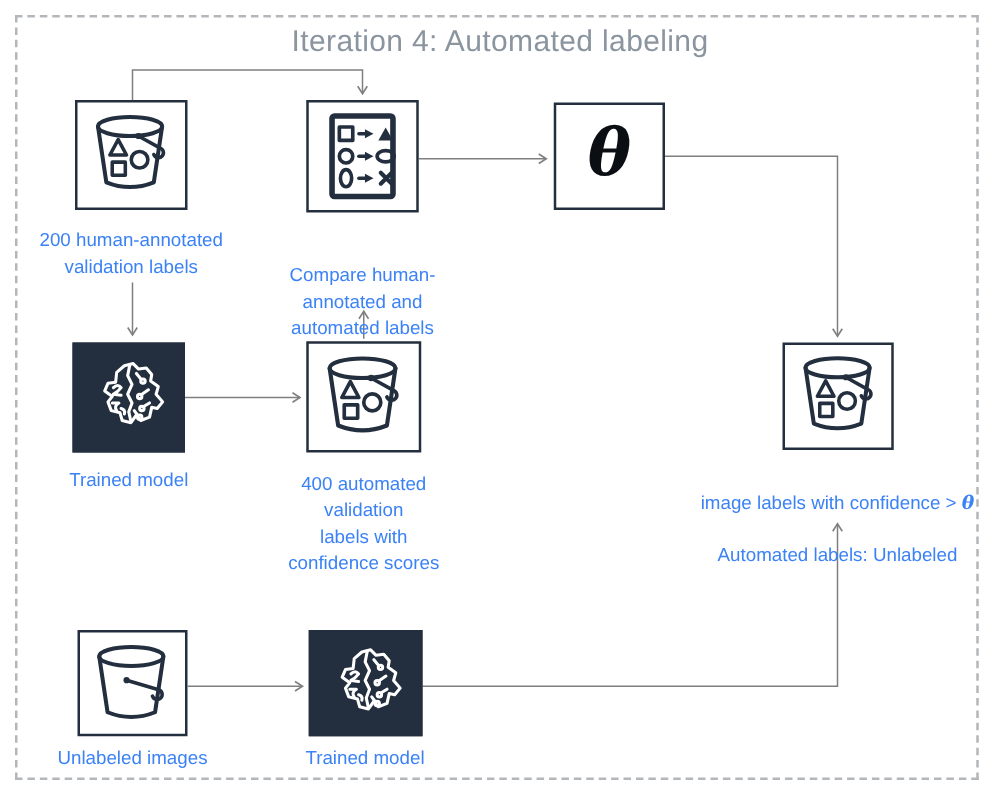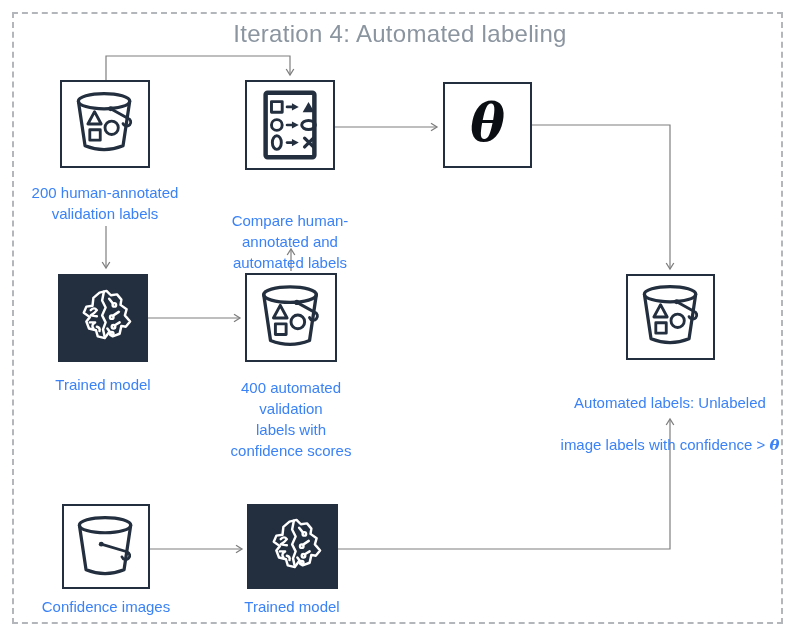--- a/index.html
+++ b/index.html
@@ -193,21 +193,21 @@
 
 
   <div class="label" style="left:33px;top:374px;width:140px;">Trained model</div>
 
   <div class="label" style="left:199px;top:377px;width:184px;">400 automated
 validation
 labels with
 confidence scores</div>
 
   <div class="label" style="left:545px;top:371px;width:250px;">
+    <div><span>image labels with confidence &gt; </span><span class="theta-inline">θ</span></div>
     <div>Automated labels: Unlabeled</div>
-    <div><span>image labels with confidence &gt; </span><span class="theta-inline">θ</span></div>
-  </div>
-
-  <div class="label" style="left:26px;top:596px;width:160px;">Confidence images</div>
+  </div>
+
+  <div class="label" style="left:26px;top:596px;width:160px;">Unlabeled images</div>
 
   <div class="label" style="left:222px;top:596px;width:140px;">Trained model</div>
 
 </div>
 
 </body></html>

